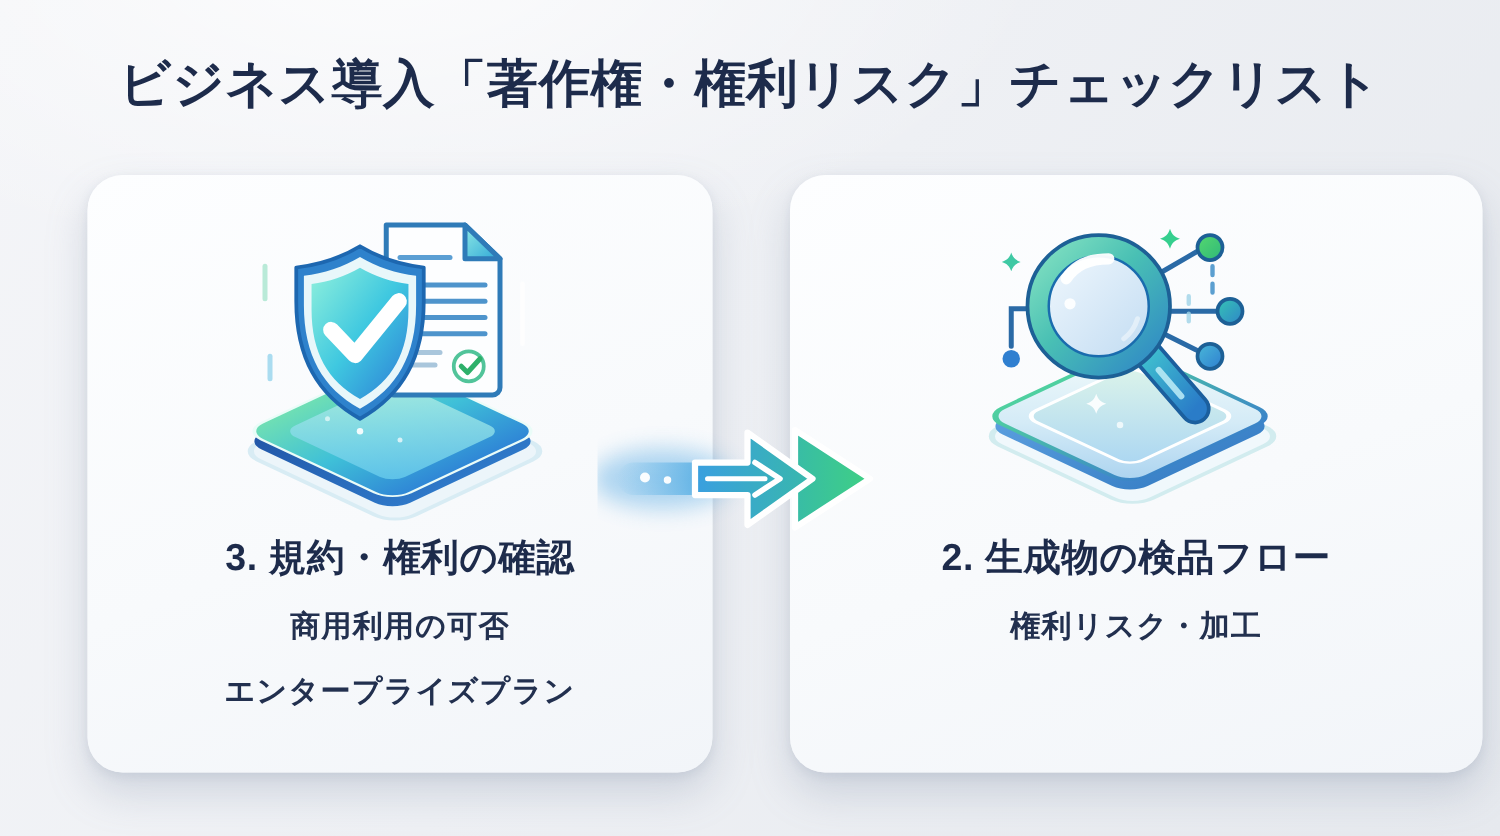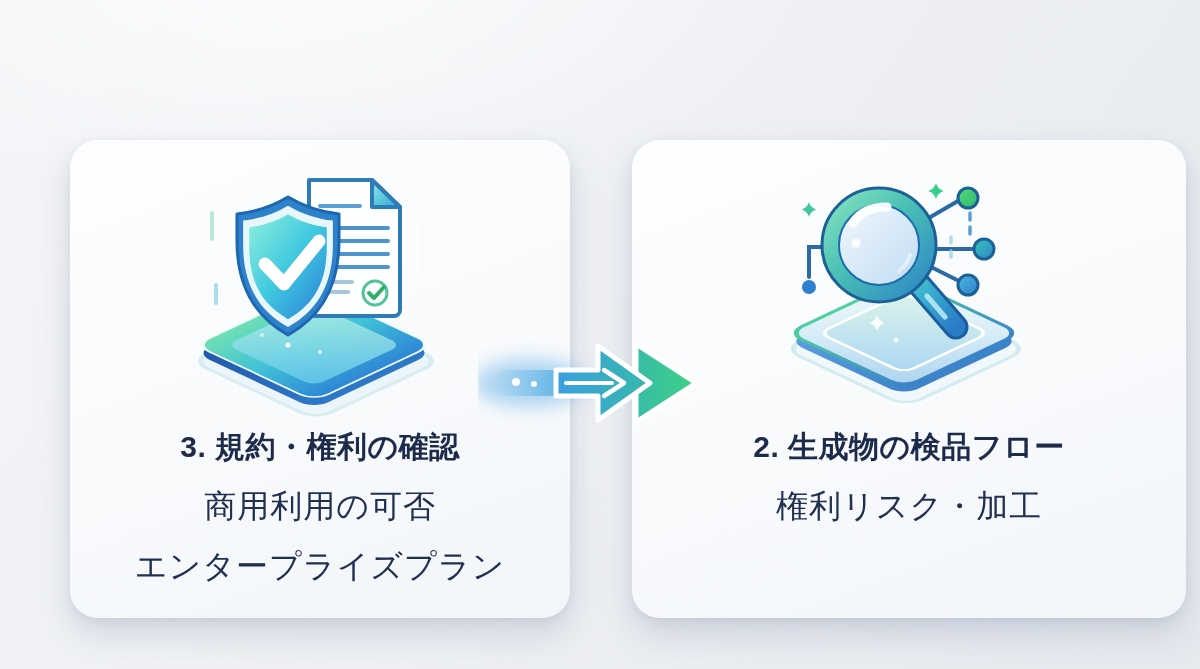--- a/index.html
+++ b/index.html
@@ -22,30 +22,31 @@
     display:flex;flex-direction:column;align-items:center;
   }
   .card.left{left:70px;width:500px;}
   .card.right{left:632px;width:554px;}
   .icon-wrap{width:300px;height:272px;margin-top:8px;}
   .card-heading{
     margin-top:12px;font-size:30px;font-weight:800;color:#1d2b4b;line-height:1;
     letter-spacing:.5px;
   }
   .card-item{
-    margin-top:28px;font-size:32px;font-weight:400;color:#22304f;line-height:1;
+    margin-top:28px;font-size:24px;font-weight:700;color:#22304f;line-height:1;
     letter-spacing:1px;
   }
   .flow-arrow{position:absolute;left:478px;top:326px;width:232px;height:114px;z-index:5;}
 </style>
 </head>
 <body>
 
 <div class="stage">
 
+  <div class="title">ビジネス導入「著作権・権利リスク」チェックリスト</div>
 
   <div class="card left">
     <div class="icon-wrap">
       <svg viewBox="0 0 300 270" width="300" height="272" aria-hidden="true">
         <defs>
           <linearGradient id="platTopL" x1="0" y1="0" x2="1" y2="0">
             <stop offset="0" stop-color="#6fdfb4"></stop>
               <stop offset="0.5" stop-color="#3fc0d8"></stop>
               <stop offset="1" stop-color="#2f86d6"></stop>
           </linearGradient>

